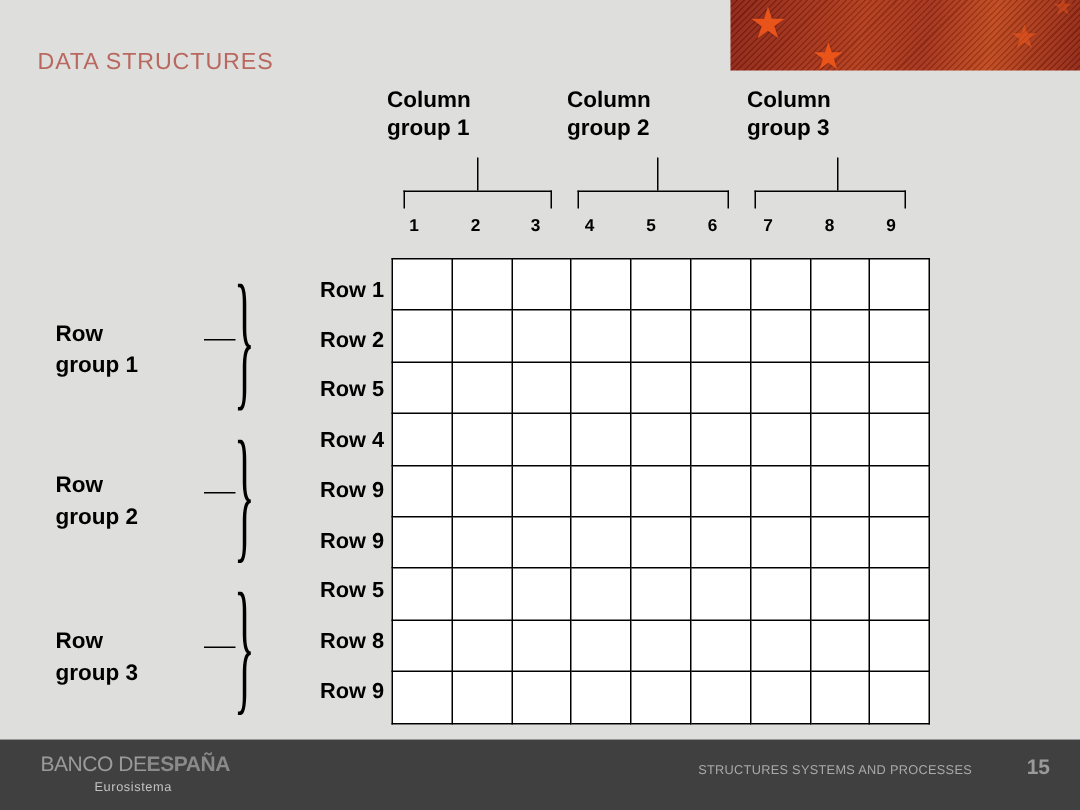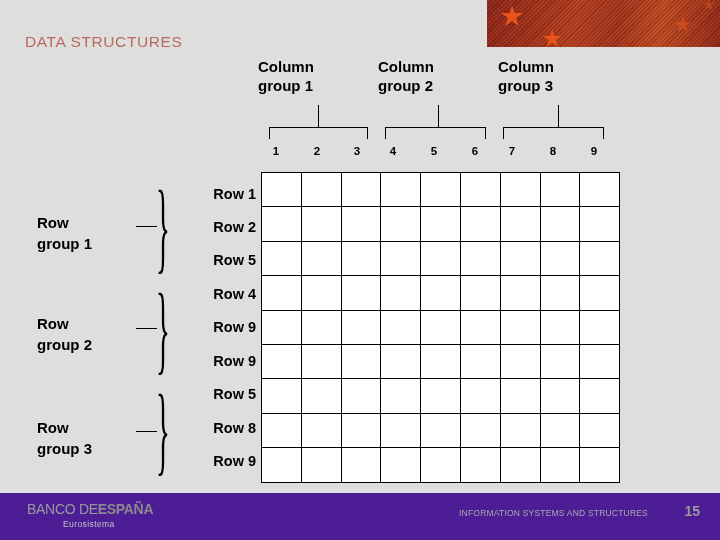--- a/index.html
+++ b/index.html
@@ -183,21 +183,21 @@
     border: 1px solid #000000;
     background: #ffffff;
     padding: 0;
   }
 
   
   #footer {
     position: absolute;
     left: 0; top: 493px;
     width: 720px; height: 47px;
-    background: #4c1d95;
+    background: #404040;
   }
   #brand-logo {
     position: absolute;
     left: 27px; top: 8px;
     width: 300px;
   }
   #brand-name {
     font-size: 14px;
     letter-spacing: -0.3px;
     color: #9a9a9a;
@@ -419,17 +419,17 @@
         </tbody>
     </table>
 
   </div>
 
   <div id="footer">
     <div id="brand-logo">
       <div id="brand-name"><span>BANCO DE</span><span class="brand-bold">ESPAÑA</span></div>
       <div id="brand-tagline">Eurosistema</div>
     </div>
-    <div id="footer-subject">INFORMATION SYSTEMS AND STRUCTURES</div>
+    <div id="footer-subject">STRUCTURES SYSTEMS AND PROCESSES</div>
     <div id="page-number">15</div>
   </div>
 
 </div>
 
 </body></html>

